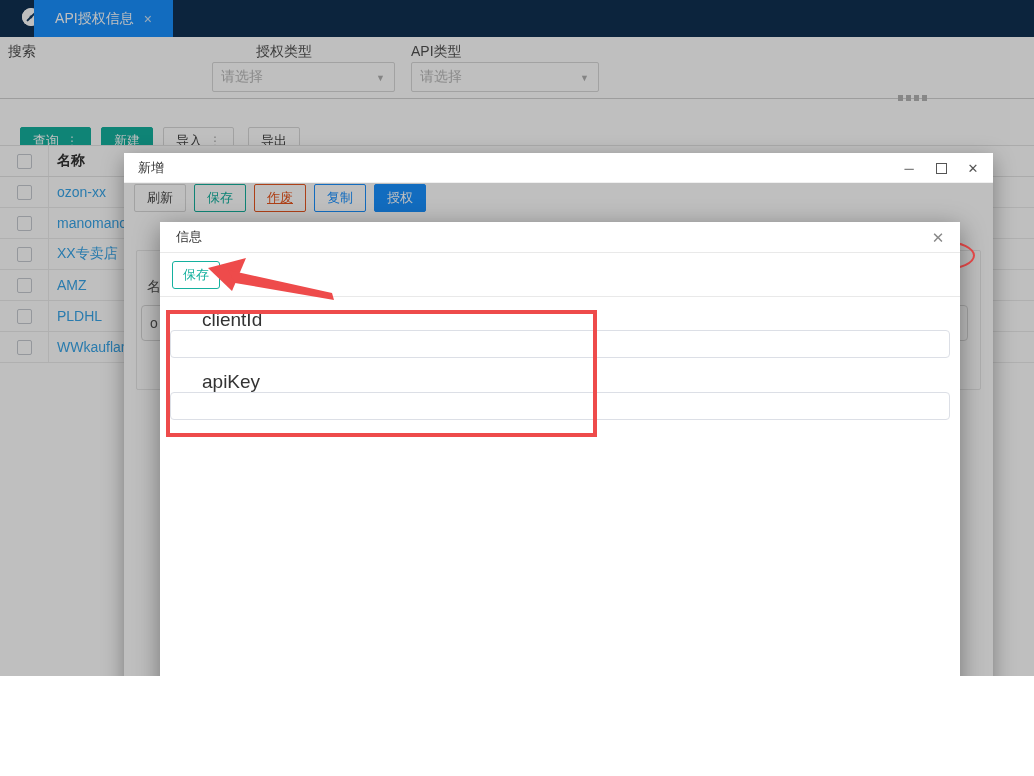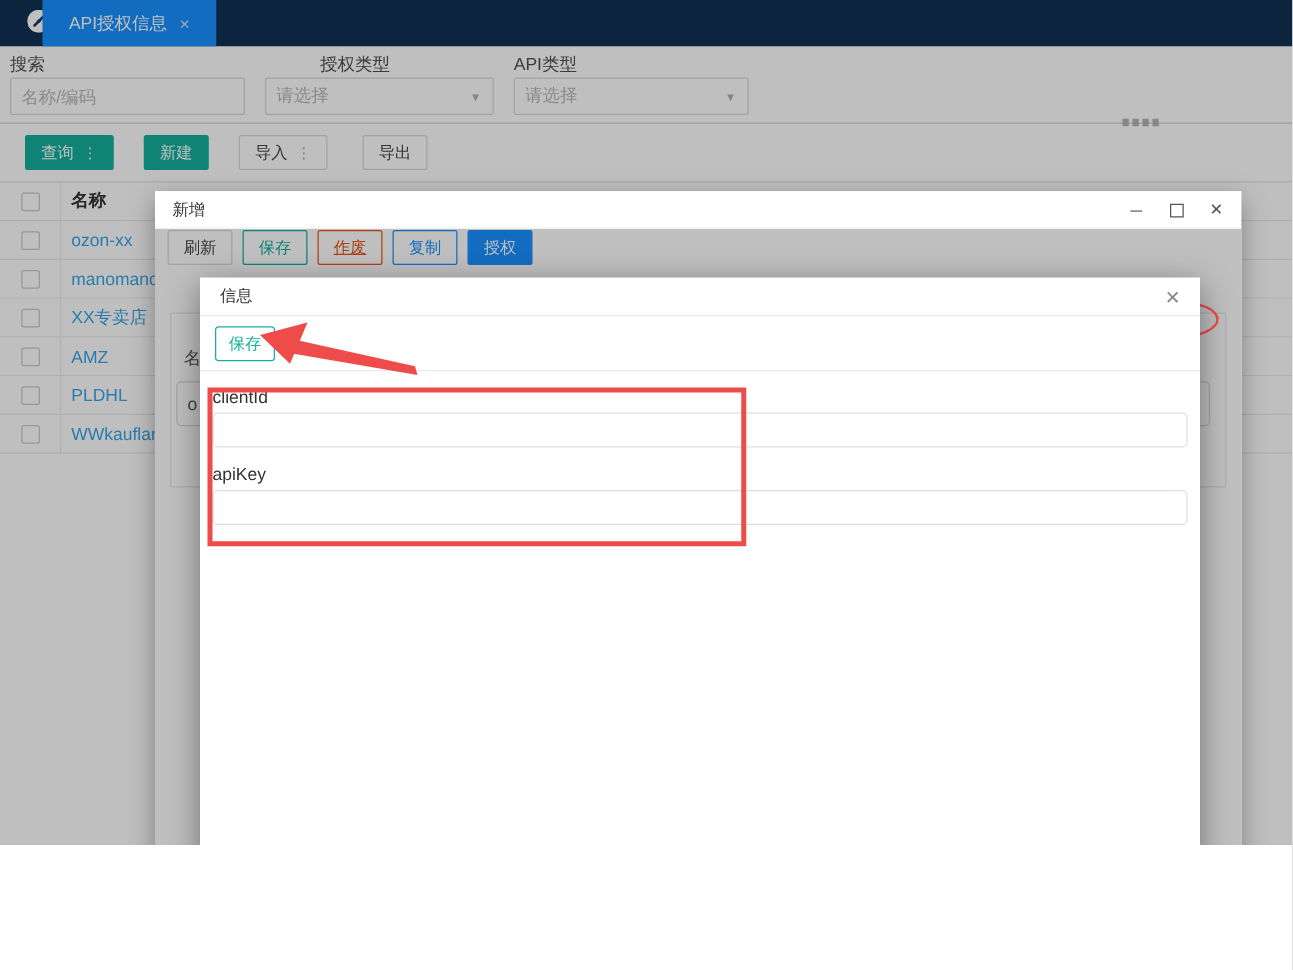--- a/index.html
+++ b/index.html
@@ -30,21 +30,21 @@
   .drag-handle{position:absolute;left:898px;top:95px;display:flex;gap:3px;}
   .drag-handle i{display:block;width:5px;height:6px;background:#b4b4b4;}
 
   
   .btn{display:inline-flex;align-items:center;justify-content:center;height:28px;padding:0 12px;
        border-radius:2px;border:1px solid transparent;font-size:13px;cursor:pointer;gap:7px;}
   .btn-teal{background:var(--teal);border-color:var(--teal);color:#fff;}
   .btn-plain{background:#fff;border-color:#d9d9d9;color:#444;}
   .btn .more{font-size:12px;opacity:.85;}
   .btn-plain .more{color:#999;}
-  .actionbar{position:absolute;left:20px;top:108px;display:flex;gap:24px;}
+  .actionbar{position:absolute;left:20px;top:127px;display:flex;gap:10px;}
   .gap-lg{margin-left:4px;}
 
   
   .table{position:absolute;left:0;top:145px;width:1034px;}
   .t-header{display:flex;height:32px;border-top:1px solid #e4e4e4;border-bottom:1px solid #e4e4e4;align-items:center;background:#fff;}
   .t-row{display:flex;height:31px;border-bottom:1px solid #ebebeb;align-items:center;background:#fff;}
   .c-check{width:49px;align-self:stretch;display:flex;align-items:center;justify-content:center;border-right:1px solid #ececec;}
   .checkbox{width:15px;height:15px;border:1px solid #c6cad0;border-radius:2px;background:#fff;cursor:pointer;}
   .c-name{padding-left:8px;font-size:14px;}
   .t-header .c-name{color:#333;font-weight:700;}
@@ -82,21 +82,21 @@
   
   .dialog{position:absolute;left:160px;top:222px;width:800px;height:498px;background:#fff;z-index:30;
           box-shadow:0 6px 24px rgba(0,0,0,.4);}
   .d-header{position:relative;height:31px;display:flex;align-items:center;padding-left:16px;
             border-bottom:1px solid #e9e9e9;font-size:13px;color:#333;}
   .d-close{position:absolute;right:12px;top:6px;width:20px;height:20px;display:flex;align-items:center;justify-content:center;
            font-size:15px;color:#888;cursor:pointer;}
   .d-btnrow{height:44px;border-bottom:1px solid #e9e9e9;display:flex;align-items:center;padding-left:12px;}
   .d-save{height:28px;padding:0 10px;border:1px solid var(--teal);color:var(--teal);background:#fff;
           border-radius:3px;font-size:13px;cursor:pointer;}
-  .d-label{position:absolute;left:10px;font-size:14px;color:#333;}
+  .d-label{position:absolute;left:10px;font-size:19px;color:#333;padding-left:32px;}
   .d-input{position:absolute;left:10px;right:10px;height:28px;border:1px solid #dcdfe6;border-radius:4px;
            background:#fff;font-size:13px;padding:0 8px;font-family:inherit;color:#333;}
   .lbl-1{top:87px;} .inp-1{top:108px;}
   .lbl-2{top:149px;} .inp-2{top:170px;}
 
   
   .anno-rect{position:absolute;left:166px;top:310px;width:431px;height:127px;border:4px solid var(--red);z-index:40;}
   .anno-arrow{position:absolute;left:200px;top:252px;z-index:40;}
 </style>
 </head>
@@ -112,21 +112,20 @@
         <circle cx="9" cy="9" r="1.4" fill="#143a5e"></circle>
       </svg>
     </div>
     <div class="tab">
       <span>API授权信息</span>
       <span class="tab-close">×</span>
     </div>
   </div>
 
   <span class="flabel" style="left:8px;top:43px;">搜索</span>
-  <input class="finput" style="left: 8px; top: 62px;" placeholder="名称/编码">
 
   <span class="flabel" style="left:212px;top:43px;margin-left:44px;">授权类型</span>
   <div class="fselect" style="left:212px;top:62px;width:183px;">
     <span>请选择</span>
     <span class="caret">▼</span>
   </div>
 
   <span class="flabel" style="left:411px;top:43px;">API类型</span>
   <div class="fselect" style="left:411px;top:62px;width:188px;">
     <span>请选择</span>

